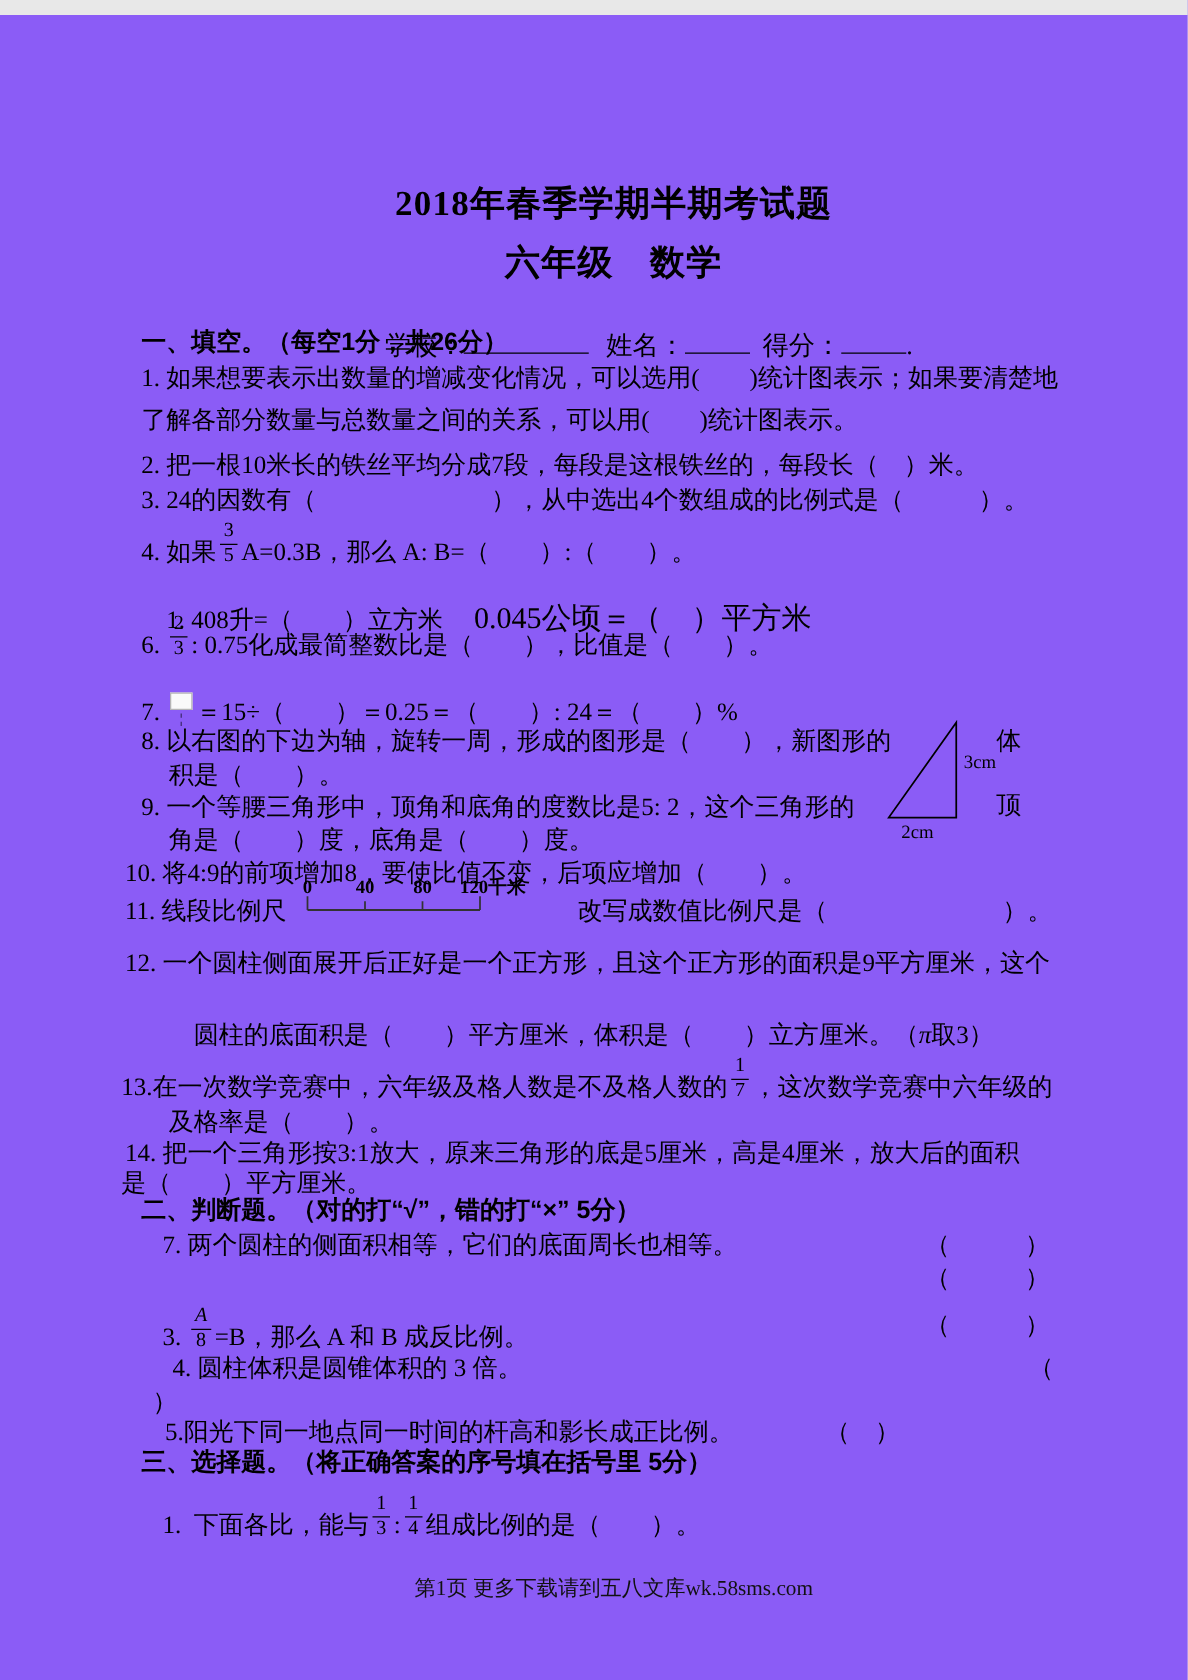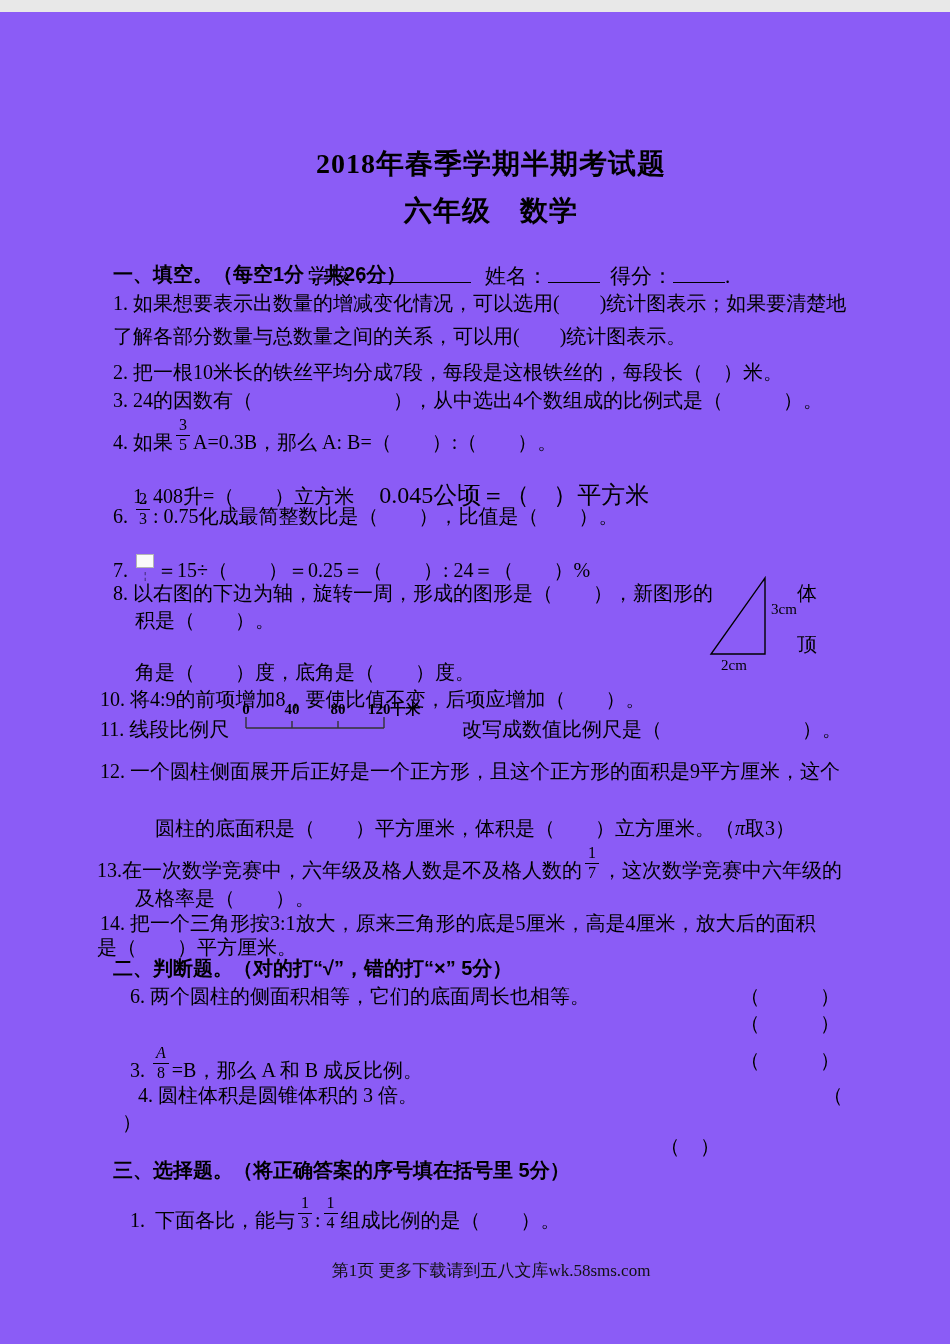--- a/index.html
+++ b/index.html
@@ -63,20 +63,21 @@
   <div class="ln flexline" style="left:113px;top:528px;height:42px">
     <span>7. </span>
     <span class="frac"><span class="blank-box"></span><span class="den q7den">¦</span></span>
     <span>＝15÷（　　）＝0.25＝（　　）: 24＝（　　）%</span>
   </div>
 
   <div class="ln" style="left:113px;top:570px">8. 以右图的下边为轴，旋转一周，形成的图形是（　　），新图形的</div>
   <div class="ln" style="left:797px;top:570px">体</div>
   <div class="ln" style="left:135px;top:597px">积是（　　）。</div>
 
+  <div class="ln" style="left:113px;top:623px">9. 一个等腰三角形中，顶角和底角的度数比是5: 2，这个三角形的</div>
   <div class="ln" style="left:797px;top:621px">顶</div>
   <div class="ln" style="left:135px;top:649px">角是（　　）度，底角是（　　）度。</div>
 
   <svg style="position:absolute;left:703px;top:560px" width="110" height="102">
     <polygon points="8,82 62,82 62,6" fill="none" stroke="#000" stroke-width="1.4"></polygon>
     <text x="68" y="42" font-size="15">3cm</text>
     <text x="18" y="98" font-size="15">2cm</text>
   </svg>
 
   <div class="ln" style="left:100px;top:676px">10. 将4:9的前项增加8，要使比值不变，后项应增加（　　）。</div>
@@ -106,36 +107,37 @@
     <span class="frac"><span class="num">1</span><span class="den">7</span></span>
     <span>，这次数学竞赛中六年级的</span>
   </div>
   <div class="ln" style="left:135px;top:875px">及格率是（　　）。</div>
 
   <div class="ln" style="left:100px;top:900px">14. 把一个三角形按3:1放大，原来三角形的底是5厘米，高是4厘米，放大后的面积</div>
   <div class="ln" style="left:97px;top:924px">是（　　）平方厘米。</div>
 
   <div class="ln bold" style="left:113px;top:945px">二、判断题。（对的打“√”，错的打“×” 5分）</div>
 
-  <div class="ln" style="left:130px;top:973px">6. 两个圆柱的侧面积相等，它们的底面周长也相等。</div>
+  <div class="ln" style="left:130px;top:973px">7. 两个圆柱的侧面积相等，它们的底面周长也相等。</div>
   <div class="ln" style="left:740px;top:973px">（　　　）</div>
 
   <div class="ln" style="left:740px;top:1000px">（　　　）</div>
 
   <div class="ln flexline" style="left:130px;top:1026px;height:44px">
     <span>3. </span>
     <span class="frac"><span class="num italic">A</span><span class="den">8</span></span>
     <span>=B，那么 A 和 B 成反比例。</span>
   </div>
   <div class="ln" style="left:740px;top:1037px">（　　　）</div>
 
   <div class="ln" style="left:138px;top:1072px">4. 圆柱体积是圆锥体积的 3 倍。</div>
   <div class="ln" style="left:823px;top:1072px">（</div>
   <div class="ln" style="left:122px;top:1099px">）</div>
 
+  <div class="ln" style="left:132px;top:1123px">5.阳光下同一地点同一时间的杆高和影长成正比例。</div>
   <div class="ln" style="left:660px;top:1123px">（　）</div>
 
   <div class="ln bold" style="left:113px;top:1147px">三、选择题。（将正确答案的序号填在括号里 5分）</div>
 
   <div class="ln flexline" style="left:130px;top:1176px;height:44px">
     <span>1.  下面各比，能与</span>
     <span class="frac"><span class="num">1</span><span class="den">3</span></span>
     <span>:</span>
     <span class="frac"><span class="num">1</span><span class="den">4</span></span>
     <span>组成比例的是（　　）。</span>

